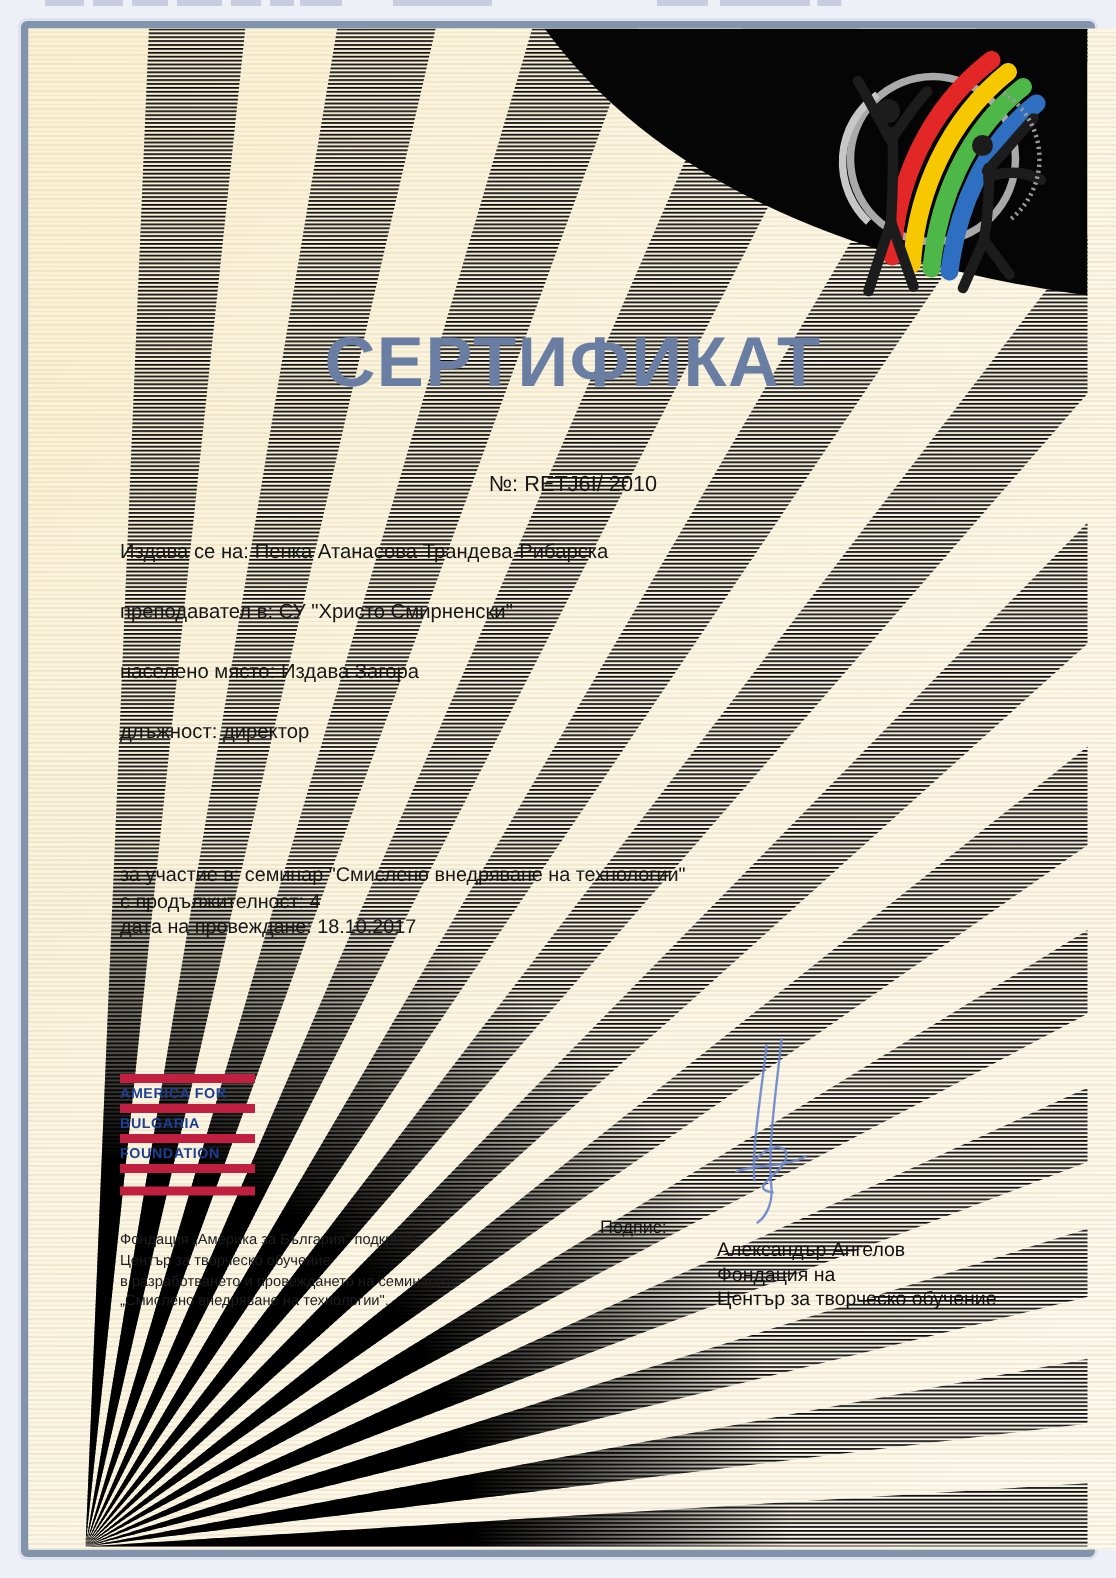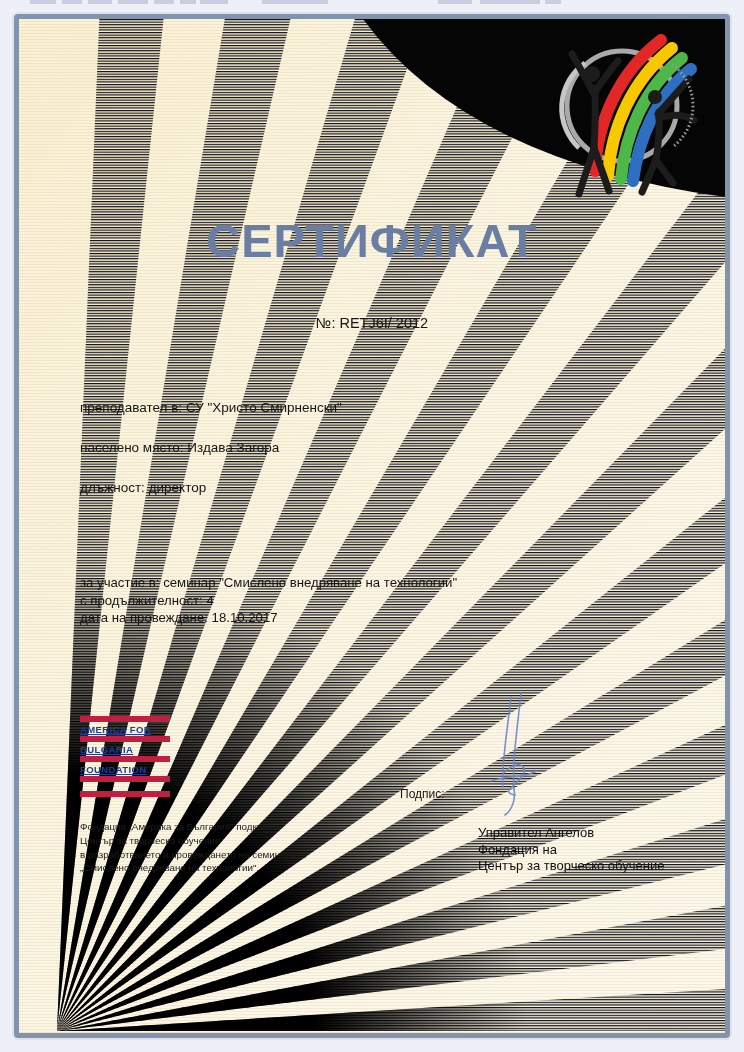--- a/index.html
+++ b/index.html
@@ -16,20 +16,21 @@
   
   .frame{
     position:absolute;left:14px;top:14px;width:706px;height:1014px;
     border:5px solid #8293ac;border-radius:4px;
     box-shadow:0 0 0 2px #dfe2ee;
   }
   .inner{
     position:absolute;left:19px;top:19px;width:706px;height:1014px;
     overflow:hidden;
     background:linear-gradient(125deg,#faf0d2 0%,#fbf5e3 45%,#fcf8ec 100%);
+    padding-left:20px;
   }
   .inner::before{ 
     content:"";position:absolute;inset:0;
     background:repeating-linear-gradient(0deg,rgba(213,198,158,.28) 0 1px,transparent 1px 3px);
     pointer-events:none;
   }
   #sunburst{position:absolute;left:0;top:0;width:706px;height:1014px;}
   .content{position:absolute;inset:0;}
   .cert-title{
     position:absolute;top:198px;left:0;width:100%;text-align:center;
@@ -39,25 +40,25 @@
     position:absolute;top:296px;left:0;width:100%;text-align:center;
     font-size:14.5px;color:#161616;
   }
   .field-line{position:absolute;left:61px;font-size:13.5px;color:#161616;white-space:nowrap;}
   .sem-line{position:absolute;left:61px;font-size:13.2px;color:#161616;white-space:nowrap;}
   
   .abf{position:absolute;left:61px;top:697px;width:90px;}
   .abf .stripe{height:6px;background:#c01f3f;margin:0;}
   .abf .abf-text{
     height:14px;display:flex;align-items:center;
-    font-size:9.5px;font-weight:bold;letter-spacing:.4px;color:#1c3f94;text-decoration:underline;
+    font-size:9.5px;font-weight:bold;letter-spacing:.4px;color:#1c3f94;
   }
   .abf .gap{height:9px;}
   .footer-note{position:absolute;left:61px;top:801px;font-size:9.8px;line-height:13.8px;color:#1d1d1d;white-space:nowrap;}
-  .sig-label{position:absolute;left:381px;top:768px;font-size:12px;color:#161616;}
+  .sig-label{position:absolute;left:381px;top:792px;font-size:12px;color:#161616;}
   .sig-svg{position:absolute;left:452px;top:672px;}
   .name-block{position:absolute;left:459px;top:806px;font-size:13px;line-height:16.5px;color:#101010;white-space:nowrap;}
   .logo-wrap{position:absolute;left:526px;top:9px;width:165px;height:178px;}
 </style>
 </head>
 <body>
 
 <div class="page">
 
   <div class="top-marks">
@@ -147,22 +148,26 @@
           <path d="M111,132 L97,164"></path>
           <path d="M111,132 L128,155"></path>
         </g>
         <path d="M124,34 A52,52 0 0 1 129,118" fill="none" stroke="#9a9a9a" stroke-width="3" stroke-dasharray="1.5 2.5"></path>
       </svg>
     </div>
 
     <div class="content">
 
       <div class="cert-title">СЕРТИФИКАТ</div>
-      <div class="cert-number">№: RETJ6I/ 2012</div>
-
+      <div class="cert-number">№: RETJ6I/ 2010</div>
+
+      <div class="field-line" style="top:341px">
+        <span>Издава се на:</span>
+        <span>Пенка Атанасова Трандева-Рибарска</span>
+      </div>
       <div class="field-line" style="top:381px">
         <span>преподавател в:</span>
         <span>СУ "Христо Смирненски"</span>
       </div>
       <div class="field-line" style="top:421px">
         <span>населено място:</span>
         <span>Издава Загора</span>
       </div>
       <div class="field-line" style="top:461px">
         <span>длъжност:</span>
@@ -207,20 +212,20 @@
         <g fill="none" stroke="#6b87cc" stroke-width="1.6" stroke-linecap="round" opacity="0.9">
           <path d="M40,6 C36,42 30,76 32,96"></path>
           <path d="M50,2 C46,40 41,72 43,98"></path>
           <path d="M33,82 C47,66 62,76 47,90 C38,98 33,102 44,104"></path>
           <path d="M43,98 C45,110 40,120 34,124"></path>
           <path d="M20,90 C32,85 54,87 66,80"></path>
         </g>
       </svg>
 
       <div class="name-block">
-        <div>Управител Ангелов</div>
+        <div>Александър Ангелов</div>
         <div>Фондация на</div>
         <div>Център за творческо обучение</div>
       </div>
 
     </div>
   </div>
 </div>
 
 </body></html>

